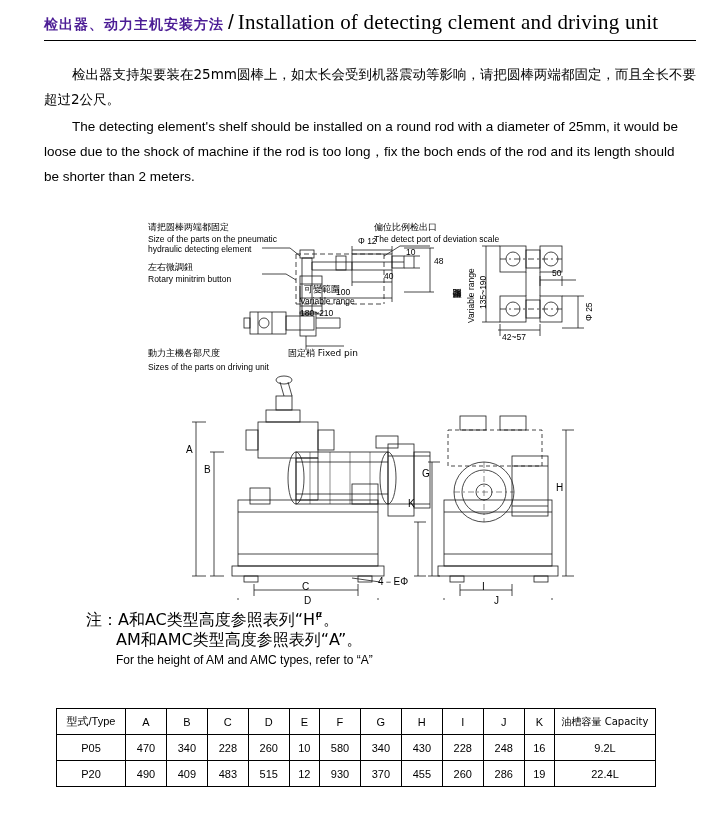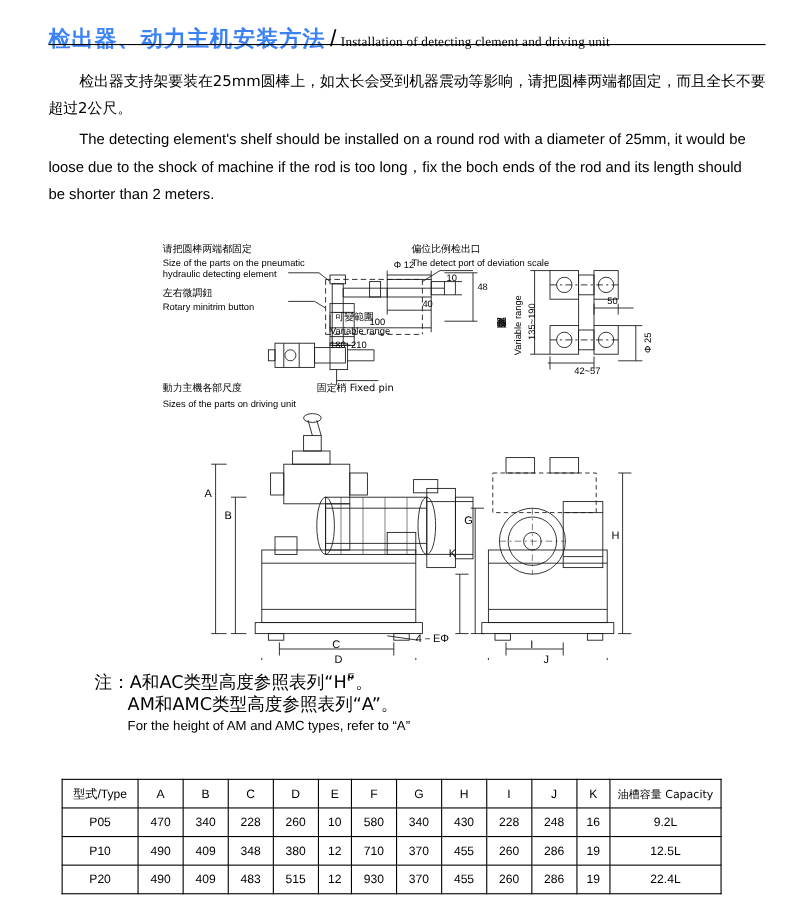--- a/index.html
+++ b/index.html
@@ -26,37 +26,36 @@
     position: absolute;
     left: 44px;
     top: 10px;
     width: 650px;
     display: flex;
     align-items: baseline;
     white-space: nowrap;
   }
   .title-cn {
     font-family: "DejaVu Sans", sans-serif;
-    font-size: 20px;
+    font-size: 14px;
     font-weight: bold;
     letter-spacing: 1px;
-    color: #3b82f6;
+    color: #4c1d95;
   }
   .title-sep {
     font-size: 21px;
     font-weight: 300;
     margin: 0 4px;
     color: #000;
   }
   .title-en {
     font-family: "Liberation Serif", serif;
-    font-size: 12px;
+    font-size: 21px;
     color: #000;
     letter-spacing: 0.2px;
-    margin-top: 21px;
   }
   .title-rule {
     position: absolute;
     left: 44px;
     top: 40px;
     width: 652px;
     height: 1px;
     background: #000;
   }
 
@@ -349,21 +348,21 @@
 
     <span class="lbl cn" style="left:304px; top:84px;">可變範圍</span>
     <span class="lbl" style="left:300px; top:96px;">Variable range</span>
     <span class="lbl" style="left:300px; top:108px;">180~210</span>
 
     <span class="lbl cn vert" style="left:452px; top:82px; height:46px;">可變範圍</span>
     <span class="lbl vert" style="left:466px; top:62px; height:68px;">Variable range</span>
     <span class="lbl vert" style="left:478px; top:66px; height:52px;">135~190</span>
 
     <span class="lbl" style="left:552px; top:68px;">50</span>
-    <span class="lbl" style="left:502px; top:132px;margin-left:20px;">42~57</span>
+    <span class="lbl" style="left:502px; top:132px;">42~57</span>
     <span class="lbl vert" style="left:584px; top:96px; height:32px;">Φ 25</span>
 
     <span class="lbl cn" style="left:288px; top:148px;text-align:right;">固定梢 Fixed pin</span>
     <span class="lbl cn" style="left:148px; top:148px;">動力主機各部尺度</span>
     <span class="lbl" style="left:148px; top:162px;">Sizes of the parts on driving unit</span>
 
     <span class="lbl" style="left:186px; top:244px; font-size:10px;">A</span>
     <span class="lbl" style="left:204px; top:264px; font-size:10px;">B</span>
     <span class="lbl" style="left:302px; top:381px; font-size:10px;">C</span>
     <span class="lbl" style="left:304px; top:395px; font-size:10px;">D</span>
@@ -411,35 +410,20 @@
           <td>10</td>
           <td>580</td>
           <td>340</td>
           <td>430</td>
           <td>228</td>
           <td>248</td>
           <td>16</td>
           <td>9.2L</td>
         </tr>
         <tr>
-          <td class="model">P10</td>
-          <td>490</td>
-          <td>409</td>
-          <td>348</td>
-          <td>380</td>
-          <td>12</td>
-          <td>710</td>
-          <td>370</td>
-          <td>455</td>
-          <td>260</td>
-          <td>286</td>
-          <td>19</td>
-          <td>12.5L</td>
-        </tr>
-        <tr>
           <td class="model">P20</td>
           <td>490</td>
           <td>409</td>
           <td>483</td>
           <td>515</td>
           <td>12</td>
           <td>930</td>
           <td>370</td>
           <td>455</td>
           <td>260</td>

